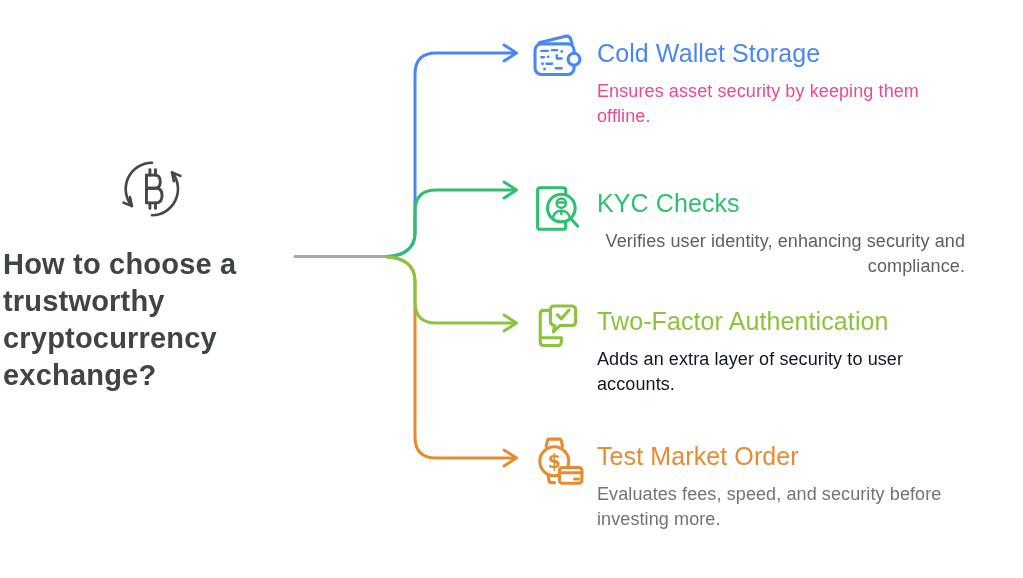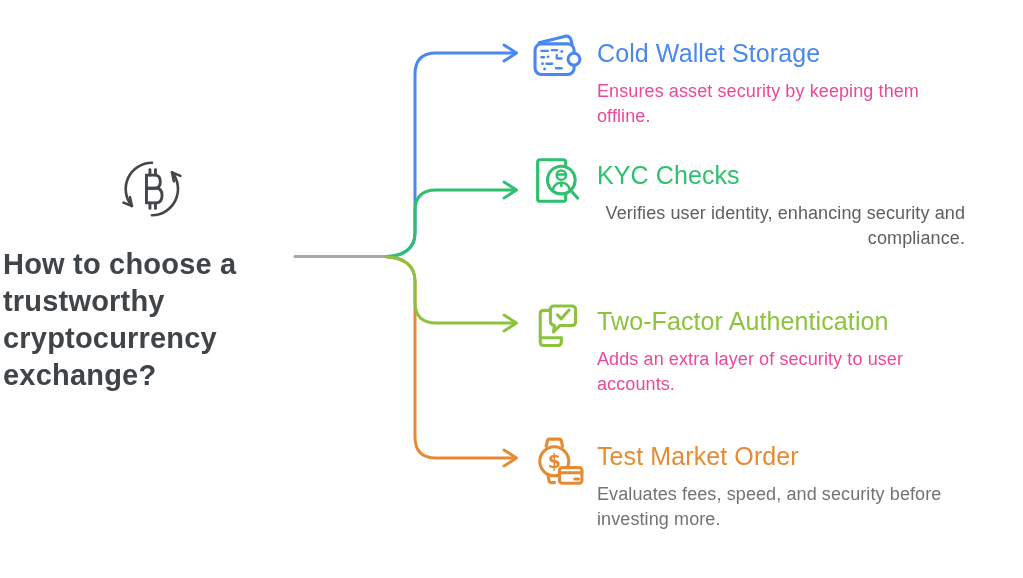--- a/index.html
+++ b/index.html
@@ -13,21 +13,21 @@
     text-align:left;font-size:29px;font-weight:700;line-height:1.28;
     letter-spacing:0.2px;
   }
   .connectors{position:absolute;left:0;top:0;pointer-events:none;}
   .branch{position:absolute;left:527px;display:flex;gap:12px;width:470px;}
   .branch-icon{width:58px;height:58px;flex:none;margin-top:2px;}
   .branch-icon svg{display:block;}
   .branch-body{flex:1;}
   .branch-heading{margin:11px 0 0 0;font-size:25px;font-weight:400;line-height:1.15;letter-spacing:0.1px;}
   .branch-desc{margin:11px 0 0 0;max-width:368px;font-size:18px;line-height:1.4;letter-spacing:0.1px;}
-  .b1{top:28px;} .b2{top:150px;} .b3{top:296px;} .b4{top:431px;}
+  .b1{top:28px;} .b2{top:178px;} .b3{top:296px;} .b4{top:431px;}
 </style>
 </head>
 <body>
 
 <div class="canvas">
 
   <span class="center-icon" style="color: rgb(67, 71, 75);">
     <svg width="72" height="72" viewBox="0 0 104 104" fill="none">
       <g stroke="currentColor" stroke-width="3.8" stroke-linecap="round" stroke-linejoin="round" fill="none">
         <path d="M52 14 A38 38 0 0 0 23 76.5"></path>
@@ -129,21 +129,21 @@
         <g stroke="currentColor" stroke-width="3.2" stroke-linecap="round" stroke-linejoin="round" fill="none">
           <path d="M29.5 12.8 H17.3 Q13.7 12.8 13.7 16.4 V45.6 Q13.7 49.2 17.3 49.2 H31.9 Q35.5 49.2 35.5 45.6 V41.5"></path>
           <path d="M13.7 41.2 H35.5"></path>
           <path d="M27.8 8.2 H46.2 Q50.3 8.2 50.3 12.3 V24.4 Q50.3 28.5 46.2 28.5 H33.9 L27.4 35.1 L28.4 28.4 Q24.2 28 24.2 24.4 V12.3 Q24.2 8.2 27.8 8.2 Z" fill="#ffffff"></path>
           <path d="M31.5 17.5 L35.5 21.5 L43.5 12.5"></path>
         </g>
       </svg>
     </span>
     <div class="branch-body">
       <h3 class="branch-heading" style="color: rgb(140, 195, 60);">Two-Factor Authentication</h3>
-      <p class="branch-desc" style="color: #ec4899;">Adds an extra layer of security to user accounts.</p>
+      <p class="branch-desc" style="color: #0f172a;">Adds an extra layer of security to user accounts.</p>
     </div>
   </div>
 
   <div class="branch b4">
     <span class="branch-icon" style="color: rgb(229, 139, 50);">
       <svg width="58" height="58" viewBox="0 0 60 60" fill="none">
         <g stroke="currentColor" stroke-width="3.2" stroke-linecap="round" stroke-linejoin="round" fill="none">
           <path d="M19.8 13.8 L21.2 7.6 Q21.5 6.3 22.9 6.3 H33.7 Q35.1 6.3 35.4 7.6 L36.8 13.8"></path>
           <circle cx="28.2" cy="29.3" r="15"></circle>
           <path d="M21.8 44.2 L22.9 50 Q23.2 51.3 24.6 51.3 H28.5"></path>

